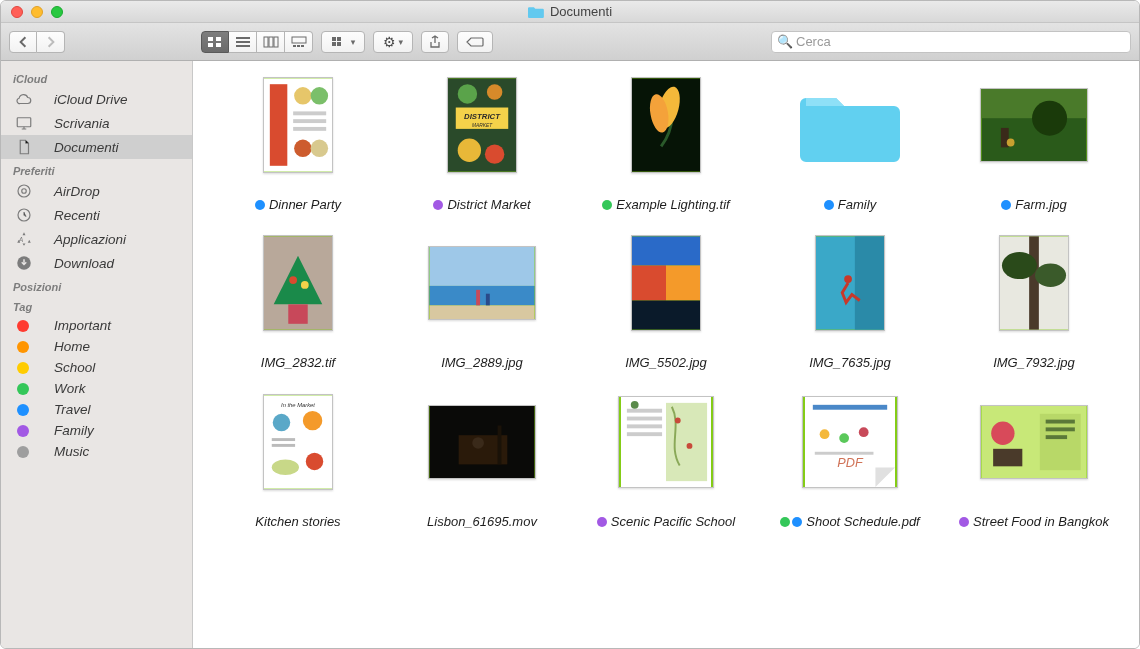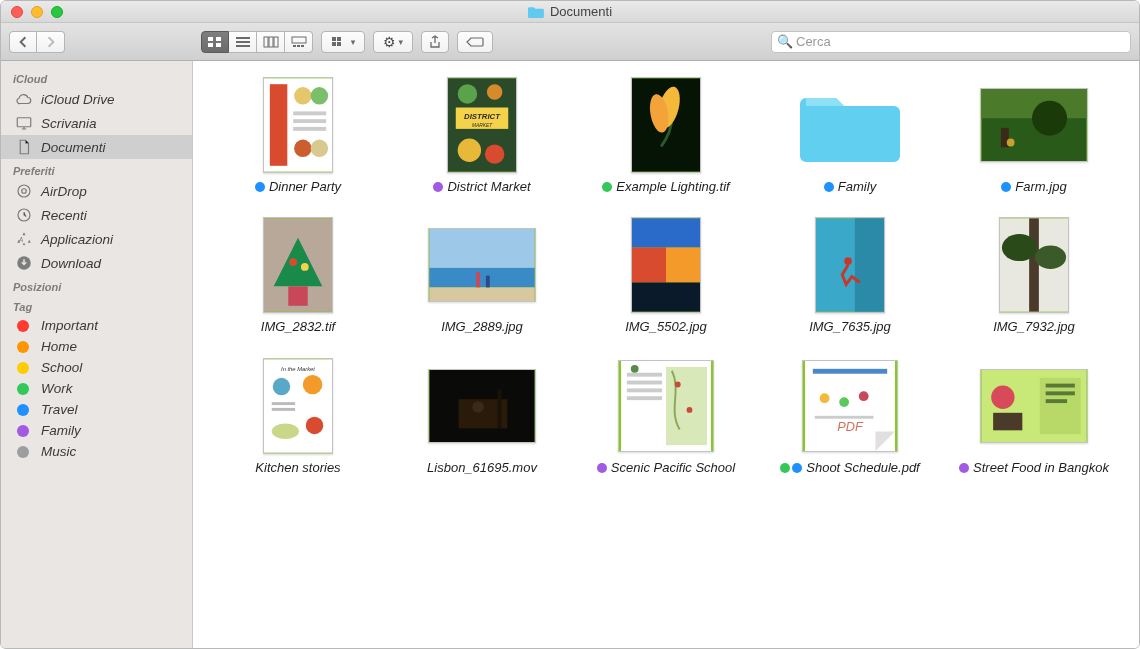--- a/index.html
+++ b/index.html
@@ -31,38 +31,38 @@
   .search input { width: 360px; height: 22px; border: 1px solid #c3c3c3; border-radius: 4px; padding: 0 8px 0 24px; font-size: 13px; background: #fff; color:#555; }
   .search input::placeholder { color:#9a9a9a; }
   .search .sicon { position: absolute; left: 6px; top: 3px; color:#9a9a9a; font-size: 13px; }
 
   
   .body { flex: 1; display: flex; min-height: 0; font-style: italic; }
 
   
   .sidebar { width: 192px; background: #e9e6e4; border-right: 1px solid #c8c8c8; padding: 6px 0; overflow: auto; }
   .sb-group { font-size: 11px; color: #7d7d7d; font-weight: 600; padding: 6px 12px 2px; }
-  .sb-item { display: flex; align-items: center; gap: 8px; padding: 3px 12px 3px 14px; font-size: 13.5px; color: #3a3a3a; }
+  .sb-item { display: flex; align-items: center; gap: 21px; padding: 3px 12px 3px 14px; font-size: 13.5px; color: #3a3a3a; }
   .sb-item.selected { background: #cfcfcf; }
   .sb-icon { width: 18px; height: 18px; display:flex; align-items:center; justify-content:center; color:#7c7c7c; }
   .sb-icon svg { width:18px; height:18px; }
   .tag-dot { width: 12px; height: 12px; border-radius: 50%; margin-left: 2px; margin-right: 4px; }
 
   
   .content { flex: 1; background: #fff; overflow: auto; padding: 14px 18px; }
   .grid { display: grid; grid-template-columns: repeat(5, 1fr); gap: 20px 10px; }
   .item { display: flex; flex-direction: column; align-items: center; }
   .thumb { width: 120px; height: 100px; display:flex; align-items:center; justify-content:center; }
   .thumb-inner { border: 1px solid #c3c3c3; background: #84cc16; box-shadow: 0 1px 2px rgba(0,0,0,.15); display:flex; align-items:center; justify-content:center; overflow:hidden; }
   .thumb-inner.portrait { width: 70px; height: 96px; }
   .thumb-inner.landscape { width: 108px; height: 74px; }
   .thumb-inner.square { width: 96px; height: 92px; align-items: flex-end; }
   .thumb-inner svg { width:100%; height:100%; }
   .thumb-inner.folder-thumb { border:none; box-shadow:none; background:none; width:108px; height:86px; }
-  .label-row { display:flex; align-items:flex-start; justify-content:center; gap:4px; margin-top:4px; max-width:160px; }
+  .label-row { display:flex; align-items:flex-start; justify-content:center; gap:4px; margin-top:22px; max-width:160px; }
   .label-tags { display:flex; gap:2px; padding-top:3px; }
   .label-tag { width:10px; height:10px; border-radius:50%; }
   .label-text { font-size: 13px; color:#1e1e1e; text-align:center; line-height:1.25; }
 
   
   .c-blue{background:#1e90ff;} .c-purple{background:#a259e4;} .c-green{background:#34c759;}
   .c-red{background:#ff3b30;} .c-orange{background:#ff9500;} .c-yellow{background:#ffcc00;}
   .c-grey{background:#9e9e9e;}
 </style>
 </head>

